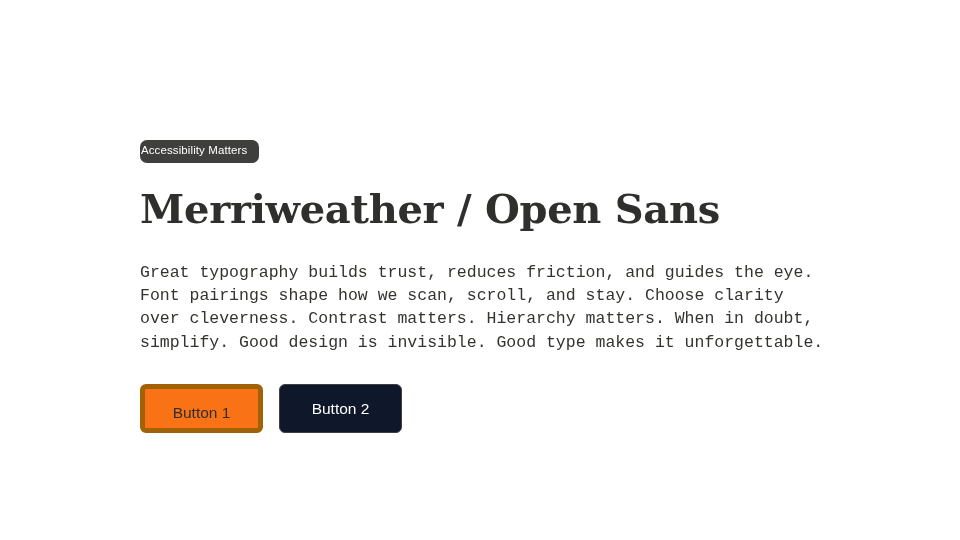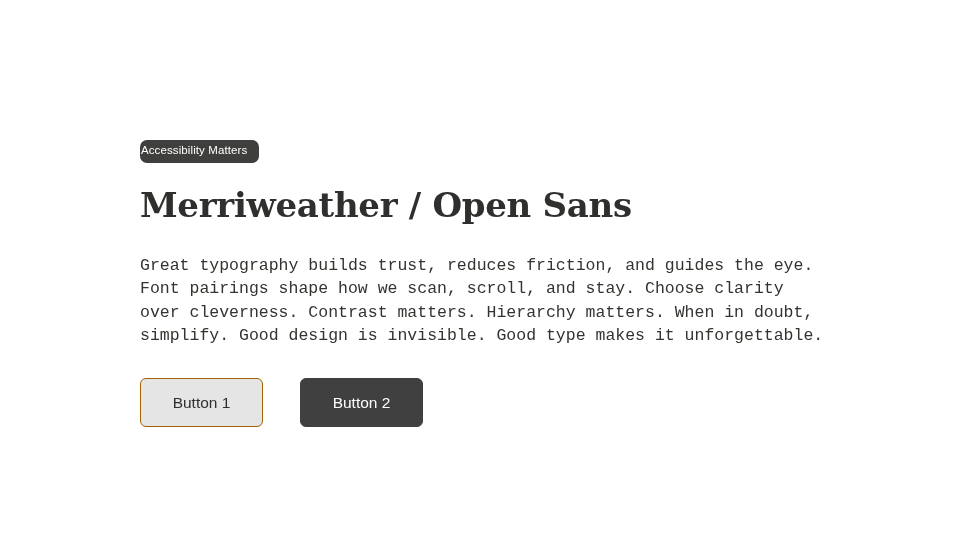--- a/index.html
+++ b/index.html
@@ -33,21 +33,21 @@
     font-size: 11.5px;
     font-weight: 400;
     letter-spacing: 0.1px;
     padding: 5px 12px 6px 1px;
     border-radius: 7px;
     line-height: 1;
   }
   .headline {
     margin: 24px 0 0 0;
     font-family: "DejaVu Serif", "Liberation Serif", serif;
-    font-size: 34px;
+    font-size: 40px;
     font-weight: 700;
     color: #2f2f2d;
     letter-spacing: -0.3px;
     line-height: 1.1;
   }
   .body-copy {
     margin: 30px 0 0 0;
     width: 684px;
     font-family: Liberation Mono, monospace;
     font-size: 16.5px;
@@ -67,29 +67,28 @@
     border-radius: 6px;
     font-family: "Liberation Sans", sans-serif;
     font-size: 15.5px;
     line-height: 47px;
     text-align: center;
     padding: 0 18px;
     cursor: pointer;
     user-select: none;
   }
   .btn-outline {
-    background: #e5e5e5;
-    border: 1px solid #a16207;
+    background: #f97316;
+    border: 5px solid #a16207;
     color: #2f2f2d;
   }
   .btn-solid {
-    background: #404040;
+    background: #0f172a;
     border: 1px solid #3f3f3d;
     color: #ffffff;
-    margin-left: 21px;
   }
 </style>
 </head>
 <body>
 
 <div class="page">
   <div class="content">
 
     <span class="badge">Accessibility Matters</span>
 

